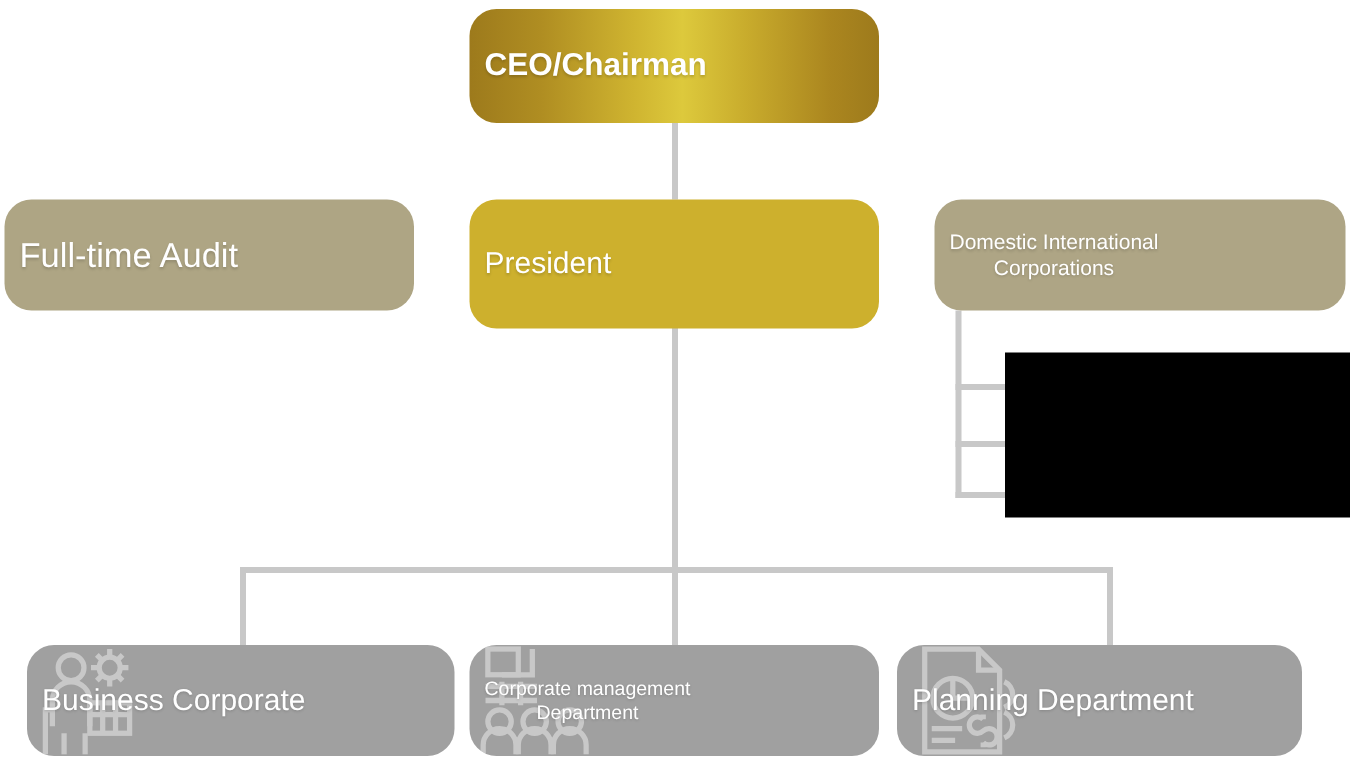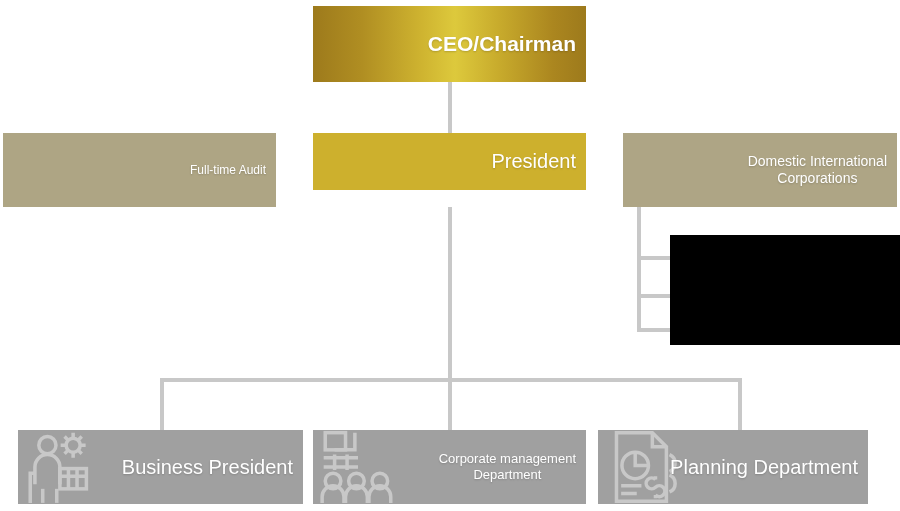--- a/index.html
+++ b/index.html
@@ -17,27 +17,28 @@
     width: 900px;
     height: 511px;
     background: #ffffff;
   }
 
   
   .node {
     position: absolute;
     display: flex;
     align-items: center;
-    justify-content: flex-end;
+    justify-content: flex-start;
     text-align: center;
     color: #ffffff;
     font-weight: 400;
     line-height: 1.25;
     overflow: hidden;
     z-index: 3;
+    border-radius: 18px;
   }
 
   .node .label {
     position: relative;
     z-index: 2;
     padding: 0 10px;
     text-shadow: 0 1px 2px rgba(0,0,0,0.18);
     white-space: pre-line;
   }
 
@@ -58,29 +59,29 @@
                 #ab861f 88%,
                 #9d7a1c 100%);
   }
 
   
   #node-audit {
     left: 3px;
     top: 133px;
     width: 273px;
     height: 74px;
-    font-size: 12px;
+    font-size: 23px;
     background: #aea584;
   }
 
   #node-president {
     left: 313px;
     top: 133px;
     width: 273px;
-    height: 57px;
+    height: 86px;
     font-size: 20px;
     background: #cdb02d;
   }
 
   #node-domestic {
     left: 623px;
     top: 133px;
     width: 274px;
     height: 74px;
     font-size: 14px;
@@ -101,21 +102,21 @@
   
   .dept {
     height: 74px;
     top: 430px;
     font-size: 20px;
     background: #a0a0a0;
   }
 
   #node-business   { left: 18px;  width: 285px; }
   #node-corporate  { left: 313px; width: 273px; font-size: 13px; }
-  #node-planning   { left: 598px; width: 270px; padding-left: 20px; }
+  #node-planning   { left: 598px; width: 270px; }
 
   
   .watermark {
     position: absolute;
     left: 6px;
     top: 50%;
     transform: translateY(-50%);
     width: 78px;
     height: 78px;
     opacity: 0.42;
@@ -200,21 +201,21 @@
         <path d="M14 58 H8 V96"></path>
         <path d="M24 78 V96"></path>
         <path d="M42 78 V96"></path>
         <rect x="46" y="52" width="34" height="26"></rect>
         <path d="M46 62 H80 M57 52 V78 M68 52 V78"></path>
         <circle cx="63" cy="22" r="9"></circle>
         <path d="M63 6 v6 M63 32 v6 M47 22 h6 M73 22 h6
                  M52 11 l4 4 M70 29 l4 4 M74 11 l-4 4 M56 29 l-4 4"></path>
       </svg>
     </span>
-    <span class="label">Business President</span>
+    <span class="label">Business Corporate</span>
   </div>
 
   <div class="node dept" id="node-corporate">
     <span class="watermark">
       <svg viewBox="0 0 100 100" fill="none" stroke="#ffffff" stroke-width="4.5">
         <rect x="8" y="6" width="26" height="22"></rect>
         <path d="M46 6 v22 H20"></path>
         <path d="M6 38 H50 M6 50 H50 M20 34 V54 M36 34 V54"></path>
         <circle cx="18" cy="68" r="10"></circle>
         <path d="M4 96 V88 a14 14 0 0 1 28 0 V96"></path>

